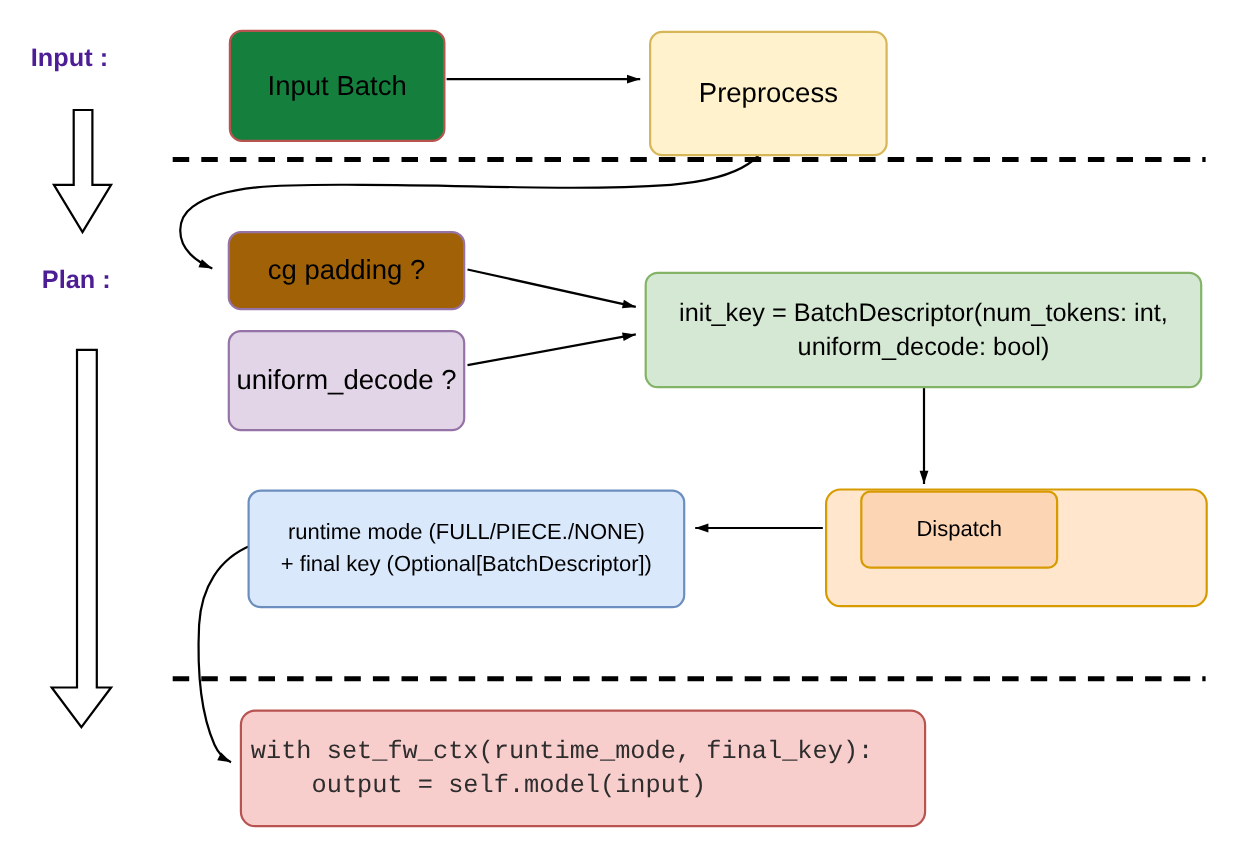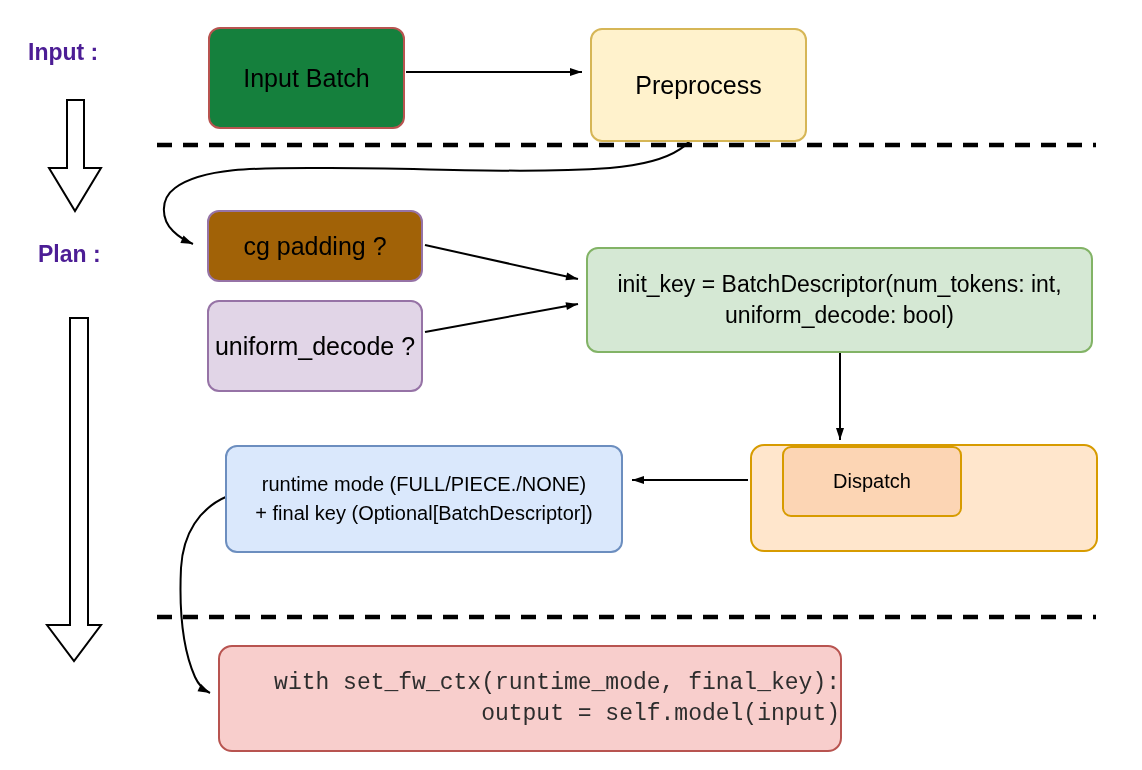--- a/index.html
+++ b/index.html
@@ -109,18 +109,18 @@
   <div class="node" style="left: 750px; top: 444px; width: 348px; height: 108px; border-radius: 14px; background: rgb(255, 230, 204); border-color: rgb(215, 155, 0);"></div>
   <div class="node fs20" style="left: 782px; top: 446px; width: 180px; height: 71px; border-radius: 9px; background: rgb(252, 213, 180); border-color: rgb(215, 155, 0);">
     <span>Dispatch</span>
   </div>
 
   <div class="node fs20" style="left: 225px; top: 445px; width: 398px; height: 108px; background: rgb(218, 232, 252); border-color: rgb(108, 142, 191);">
     <span>runtime mode (FULL/PIECE./NONE)</span>
     <span>+ final key (Optional[BatchDescriptor])</span>
   </div>
 
-  <div class="node code-box" style="left: 218px; top: 645px; width: 624px; height: 107px; background: rgb(248, 206, 204); border-color: rgb(184, 84, 80); align-items: flex-end;">
+  <div class="node code-box" style="left: 218px; top: 645px; width: 624px; height: 107px; background: rgb(248, 206, 204); border-color: rgb(184, 84, 80);">
     <span>with set_fw_ctx(runtime_mode, final_key):</span>
     <span>    output = self.model(input)</span>
   </div>
 
 </div>
 
 </body></html>

